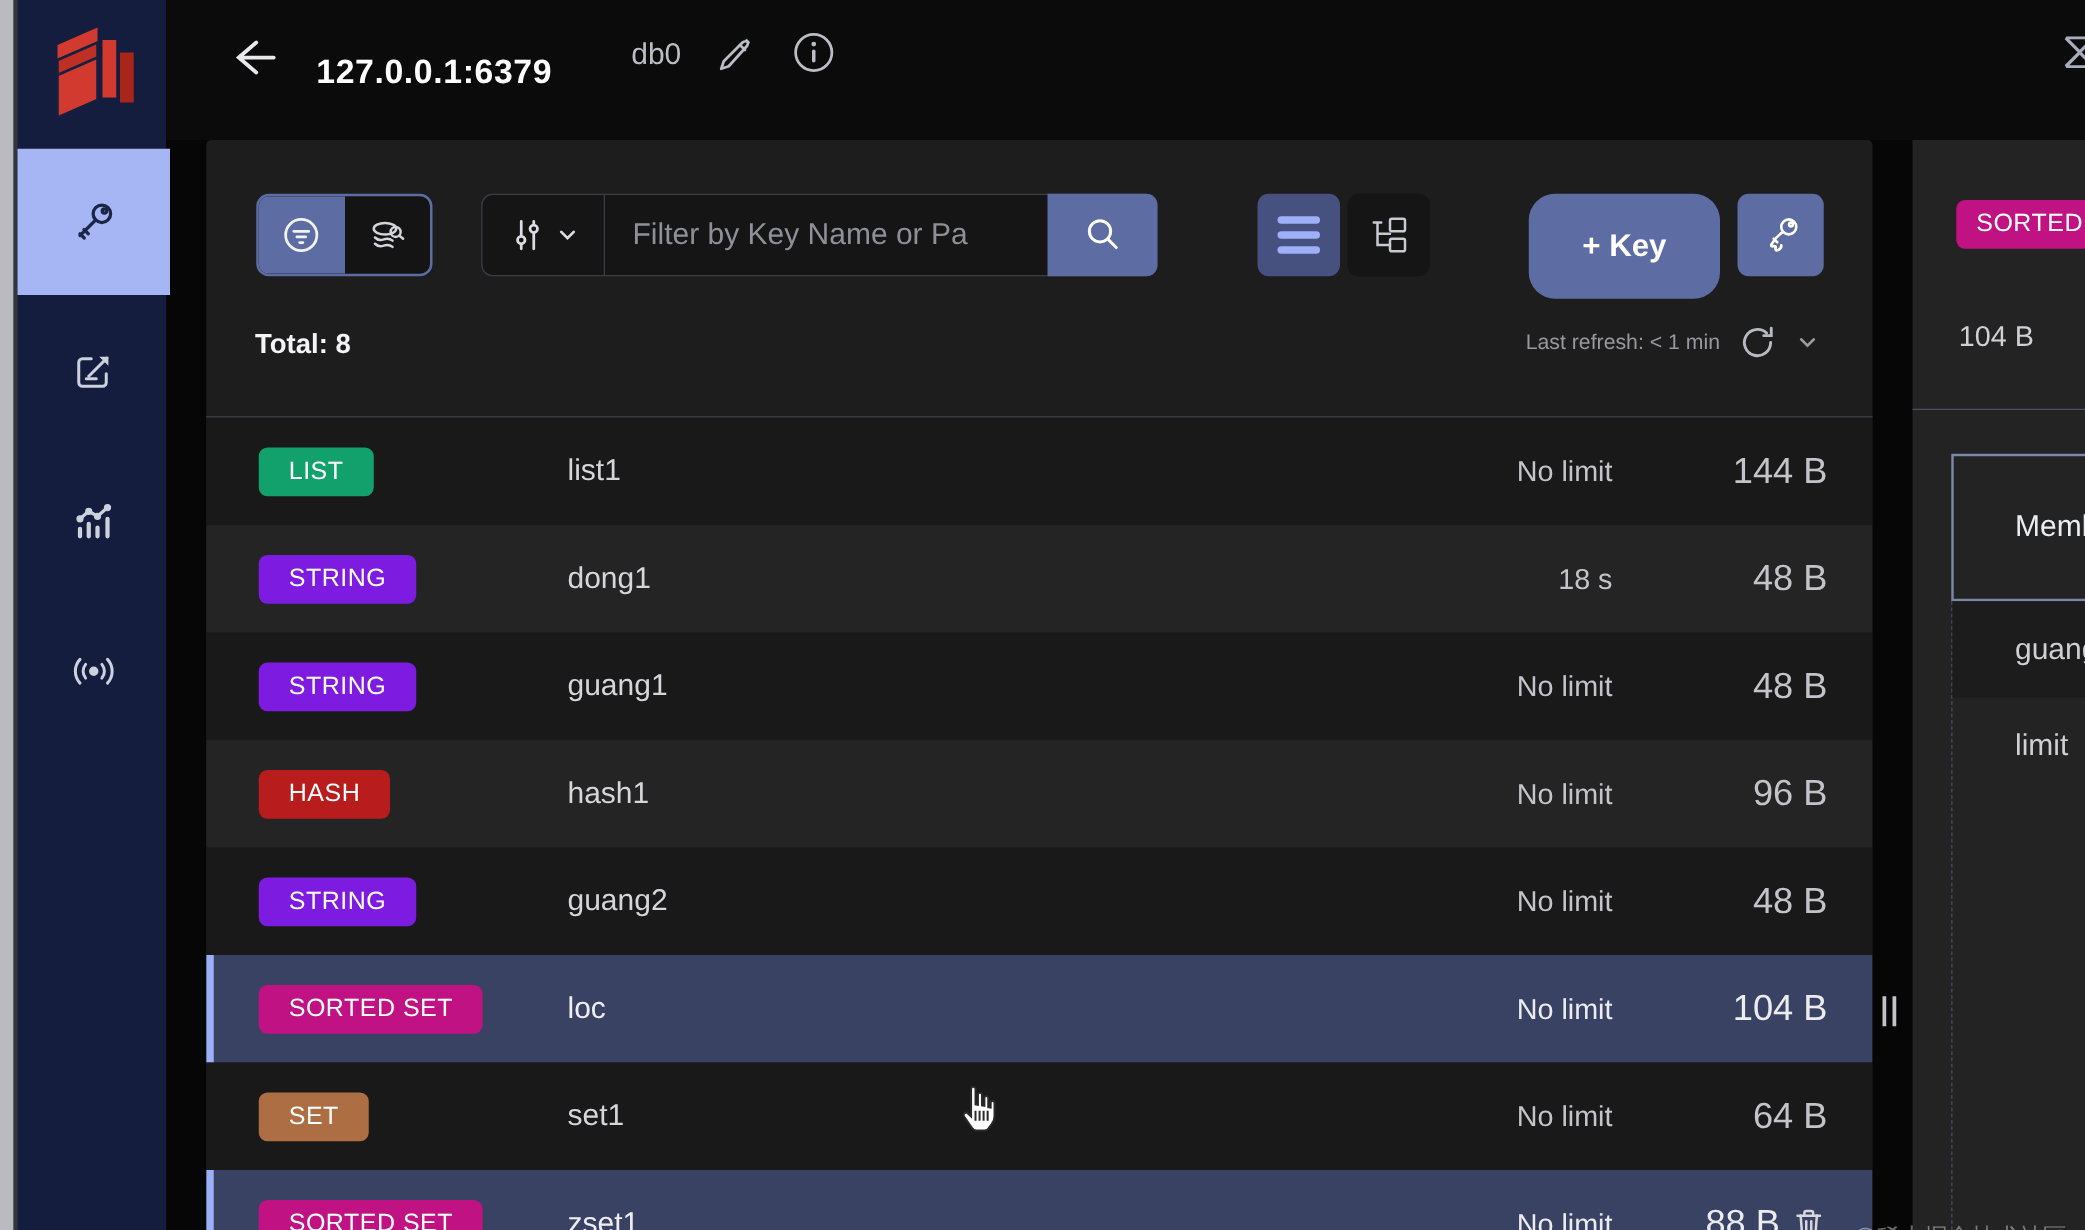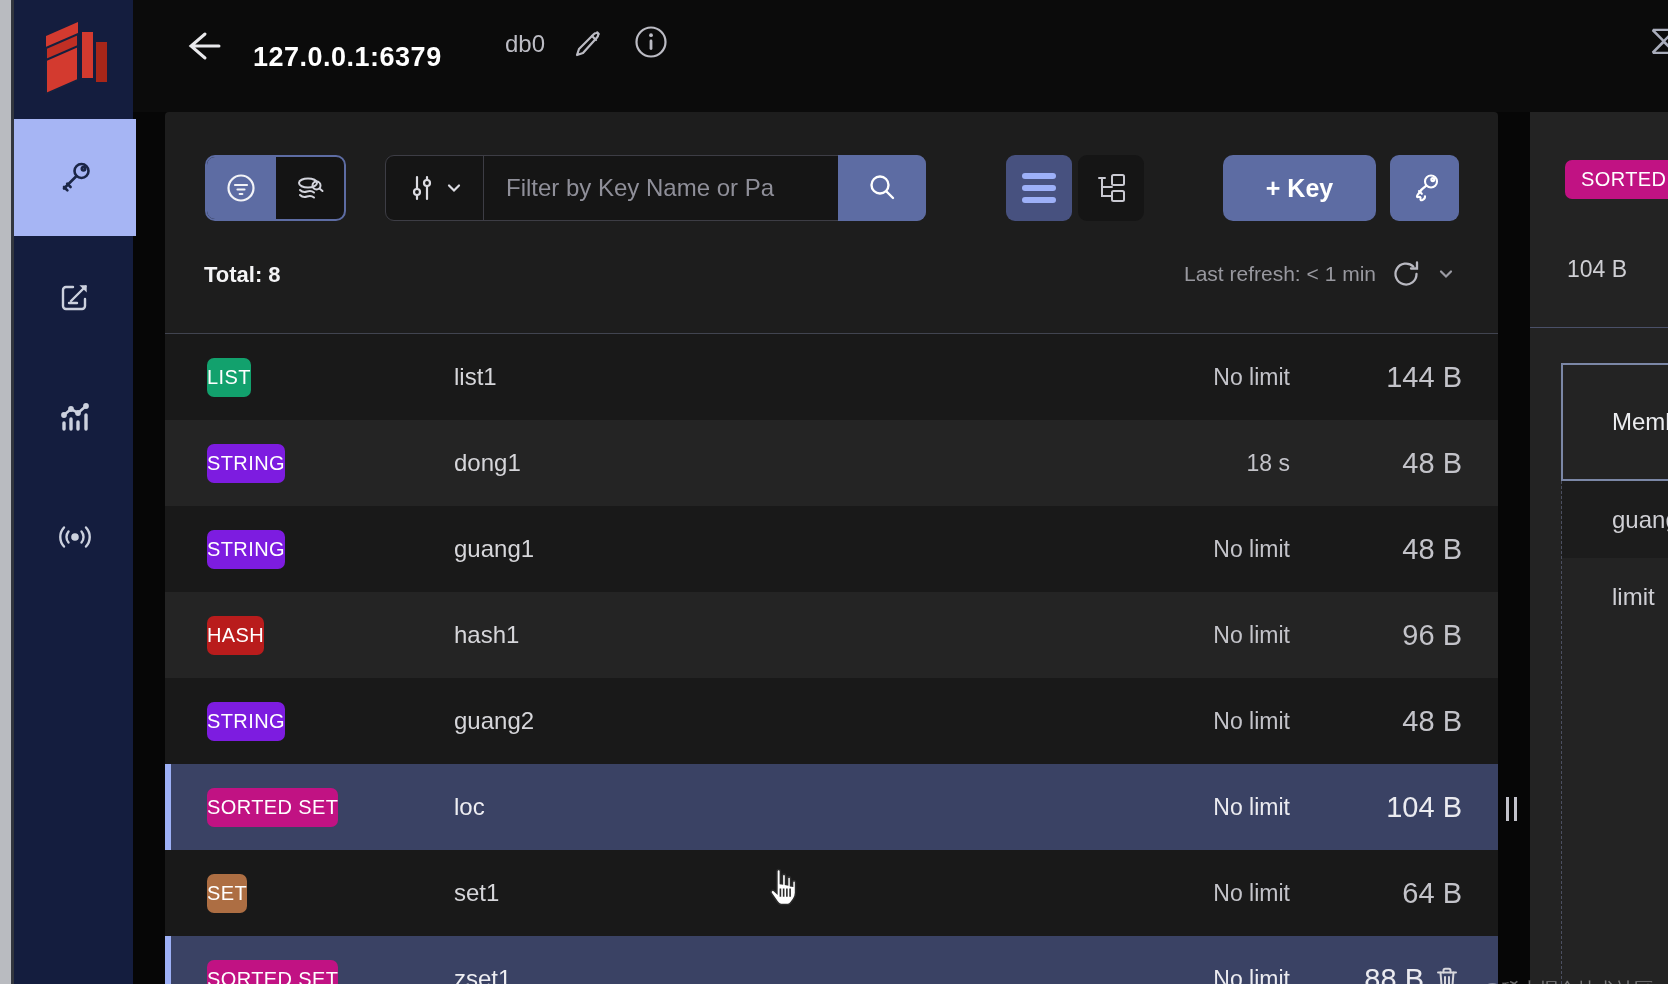--- a/index.html
+++ b/index.html
@@ -40,38 +40,38 @@
   .search-input::placeholder { color:#8f8f99; }
   .search-btn { width:88px; height:calc(100% + 2px); margin:-1px -1px -1px 0; background:#5d6ca3; border:none; border-radius:0 9px 9px 0; display:flex; align-items:center; justify-content:center; color:#fff; cursor:pointer; flex:none; }
 
   .view-toggle { position:absolute; left:841px; top:43px; display:flex; gap:6px; }
   .view-btn { width:66px; height:66px; border-radius:9px; display:flex; align-items:center; justify-content:center; cursor:pointer; }
   .view-btn.list { background:#47517f; }
   .view-btn.tree { background:#151515; color:#c9c9d1; }
   .hamburger { display:flex; flex-direction:column; gap:6px; }
   .hamburger span { display:block; width:34px; height:6px; border-radius:3px; background:#9db0f8; }
 
-  .add-key-btn { position:absolute; left:1058px; top:43px; width:153px; height:66px; background:#5d6ca3; border:none; border-radius:10px; color:#fff; font-size:25px; font-weight:700; font-family:"Liberation Sans", sans-serif; cursor:pointer; }
+  .add-key-btn { position:absolute; left:1058px; top:43px; width:153px; height:84px; background:#5d6ca3; border:none; border-radius:21px; color:#fff; font-size:25px; font-weight:700; font-family:"Liberation Sans", sans-serif; cursor:pointer; }
   .bulk-btn { position:absolute; left:1225px; top:43px; width:69px; height:66px; background:#5d6ca3; border:none; border-radius:9px; display:flex; align-items:center; justify-content:center; color:#fff; cursor:pointer; }
 
   
   .total-label { position:absolute; left:39px; top:150px; font-size:22px; font-weight:700; color:#f4f4f6; }
   .refresh-zone { position:absolute; right:42px; top:146px; display:flex; align-items:center; gap:14px; color:#98989f; }
-  .refresh-text { font-size:21px; }
+  .refresh-text { font-size:17px; }
   .refresh-icon { width:32px; height:32px; color:#b9b9c1; cursor:pointer; }
   .refresh-chevron { width:20px; height:20px; color:#9b9ba3; cursor:pointer; }
 
   
   .keys-table { position:absolute; left:0; top:221px; width:1333px; height:651px; border-top:1px solid #414450; overflow:hidden; }
   .key-row { position:relative; width:1333px; height:86px; display:flex; align-items:center; cursor:pointer; }
   .key-row.odd { background:#191919; }
   .key-row.even { background:#242424; }
   .key-row.selected { background:#3a4264; }
   .row-accent { position:absolute; left:0; top:0; width:6px; height:86px; background:#9db0f6; }
-  .type-badge { position:absolute; left:42px; padding:8px 0; border-radius:7px; font-size:20px; font-weight:500; color:#fff; letter-spacing:.4px; white-space:nowrap; }
+  .type-badge { position:absolute; left:42px; padding:8px 24px; border-radius:7px; font-size:20px; font-weight:500; color:#fff; letter-spacing:.4px; white-space:nowrap; }
   .key-name { position:absolute; left:289px; font-size:24px; color:#d6d6da; }
   .key-row.selected .key-name { color:#eeeef2; }
   .key-ttl { position:absolute; right:208px; font-size:23px; color:#c3c3c9; }
   .key-size-wrap { position:absolute; right:36px; display:flex; align-items:center; gap:8px; }
   .key-size { font-size:29px; color:#c3c3c9; }
   .key-row.selected .key-ttl, .key-row.selected .key-size { color:#ebebf0; }
   .trash-icon { width:30px; height:30px; color:#d7d7dc; cursor:pointer; }
 
   
   .drag-handle { position:absolute; left:1506px; top:797px; display:flex; gap:5px; cursor:col-resize; }

